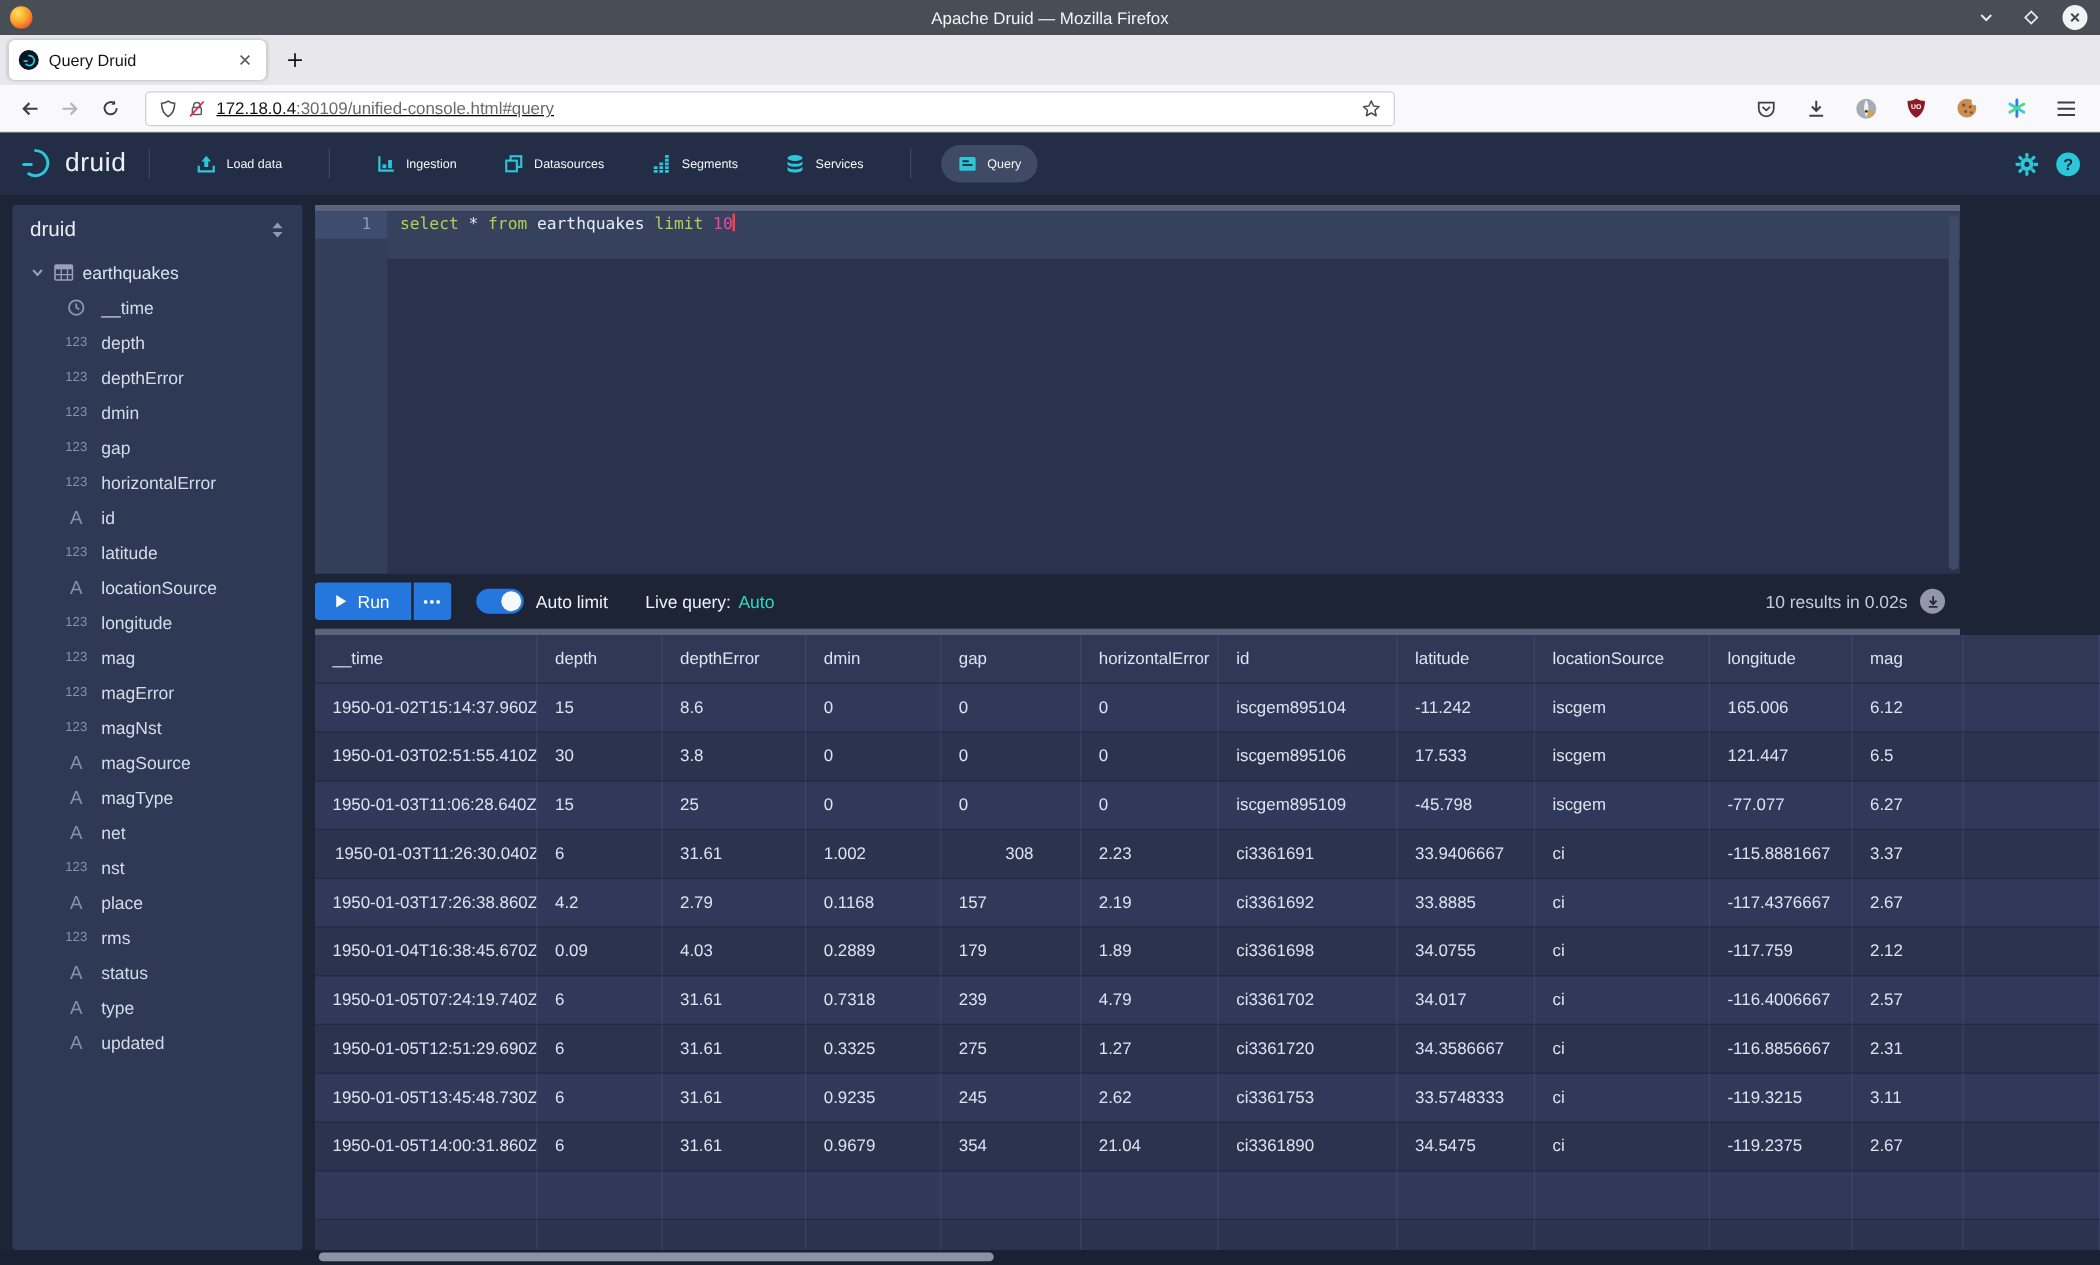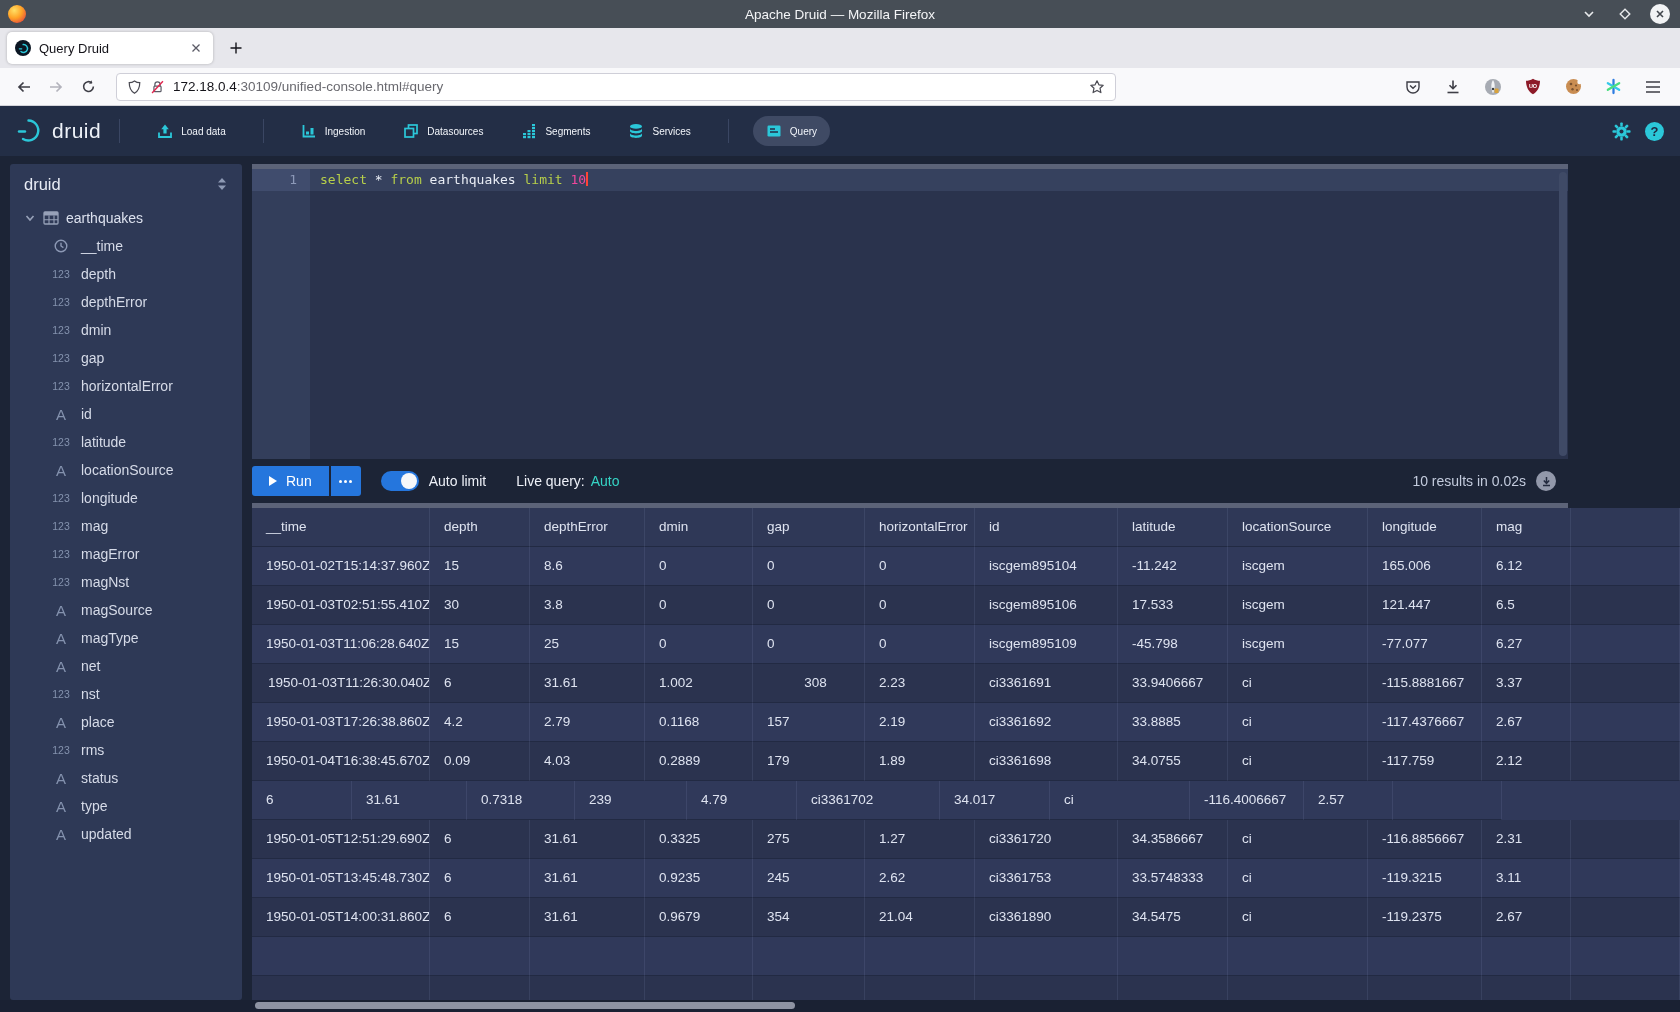--- a/index.html
+++ b/index.html
@@ -24,21 +24,21 @@
     display:flex; align-items:center; justify-content:center; }
   .tab-label { font-size:13px; color:#15141a; margin-left:8px; flex:1; white-space:nowrap; overflow:hidden; }
   .tab-close { width:18px; height:18px; display:flex; align-items:center; justify-content:center; border-radius:3px; }
   .newtab-btn { width:30px; height:30px; margin-left:8px; display:flex; align-items:center; justify-content:center; border-radius:4px; }
 
   
   .toolbar { height:38px; background:#f9f9fb; border-bottom:1px solid #d4d4da;
     display:flex; align-items:center; padding:0 8px; flex:none; }
   .nav-btn { width:32px; height:30px; display:flex; align-items:center; justify-content:center; border-radius:4px; flex:none; }
   .urlbar { width:1000px; height:28px; background:#ffffff; border:1px solid #cfcfd8; border-radius:4px;
-    margin-left:12px; display:flex; align-items:center; padding:0 10px; }
+    margin-left:12px; display:flex; align-items:center; padding:0 10px;text-decoration:underline; }
   .url-text { font-size:13.5px; margin-left:8px; flex:1; white-space:nowrap; overflow:hidden; }
   .url-host { color:#15141a; }
   .url-rest { color:#69696f; }
   .tool-icons { margin-left:auto; display:flex; align-items:center; gap:10px; padding-right:4px; }
   .ticon-btn { width:30px; height:30px; display:flex; align-items:center; justify-content:center; border-radius:4px; }
 
   
   .druidbar { height:50px; background:#232e46; display:flex; align-items:center; padding:0 16px; flex:none; }
   .brand { display:flex; align-items:center; gap:8px; }
   .brand-text { color:#eef2f8; font-size:21px; letter-spacing:.5px; }
@@ -66,21 +66,21 @@
 
   
   .main { display:flex; flex-direction:column; width:1428px; }
   .splitter { width:1316px; height:5px; background:#5c6378; flex:none; }
 
   .editor { width:1316px; height:290px; background:#2a334d; display:flex; position:relative; flex:none; }
   .gutter { width:58px; background:#333e5b; flex:none; font-family:"DejaVu Sans Mono", monospace; }
   .gutter-cell { height:22px; line-height:22px; text-align:right; padding-right:13px;
     color:#8d99b8; font-size:13px; background:#404c6d; }
   .code-area { flex:1; font-family:"DejaVu Sans Mono", monospace; font-size:13px; }
-  .code-line { height:22px; line-height:22px; padding-left:10px; background:#36415e; white-space:pre; }
+  .code-line { height:38px; line-height:22px; padding-left:10px; background:#36415e; white-space:pre; }
   .tok-kw { color:#b7cf4a; } .tok-plain { color:#e9edf5; } .tok-num { color:#f0479c; }
   .caret { display:inline-block; width:2px; height:14px; background:#ff4436; vertical-align:-2px; }
   .vscroll { position:absolute; right:0; top:3px; bottom:3px; width:10px; }
   .vthumb { width:8px; height:100%; margin-left:1px; background:#3f4a66; border-radius:4px; }
 
   
   .runbar { width:1316px; height:44px; display:flex; align-items:center; padding-right:12px; flex:none; }
   .btn-run { height:30px; background:#2576dd; border:none; border-radius:3px 0 0 3px; color:#fff;
     font-size:14px; font-family:inherit; display:flex; align-items:center; gap:9px; padding:0 17px; cursor:pointer; }
   .play-tri { width:0; height:0; border-left:8px solid #fff; border-top:5px solid transparent; border-bottom:5px solid transparent; }
@@ -637,20 +637,21 @@
             <div class="cell" style="width: 112px;">179</div>
             <div class="cell" style="width: 110px;">1.89</div>
             <div class="cell" style="width: 143px;">ci3361698</div>
             <div class="cell" style="width: 110px;">34.0755</div>
             <div class="cell" style="width: 140px;">ci</div>
             <div class="cell" style="width: 114px;">-117.759</div>
             <div class="cell" style="width: 89px;">2.12</div>
             <div class="cell" style="width: 109px;"></div>
           </div>
           <div class="trow odd">
+            <div class="cell" style="width: 178px;">1950-01-05T07:24:19.740Z</div>
             <div class="cell" style="width: 100px;">6</div>
             <div class="cell" style="width: 115px;">31.61</div>
             <div class="cell" style="width: 108px;">0.7318</div>
             <div class="cell" style="width: 112px;">239</div>
             <div class="cell" style="width: 110px;">4.79</div>
             <div class="cell" style="width: 143px;">ci3361702</div>
             <div class="cell" style="width: 110px;">34.017</div>
             <div class="cell" style="width: 140px;">ci</div>
             <div class="cell" style="width: 114px;">-116.4006667</div>
             <div class="cell" style="width: 89px;">2.57</div>

